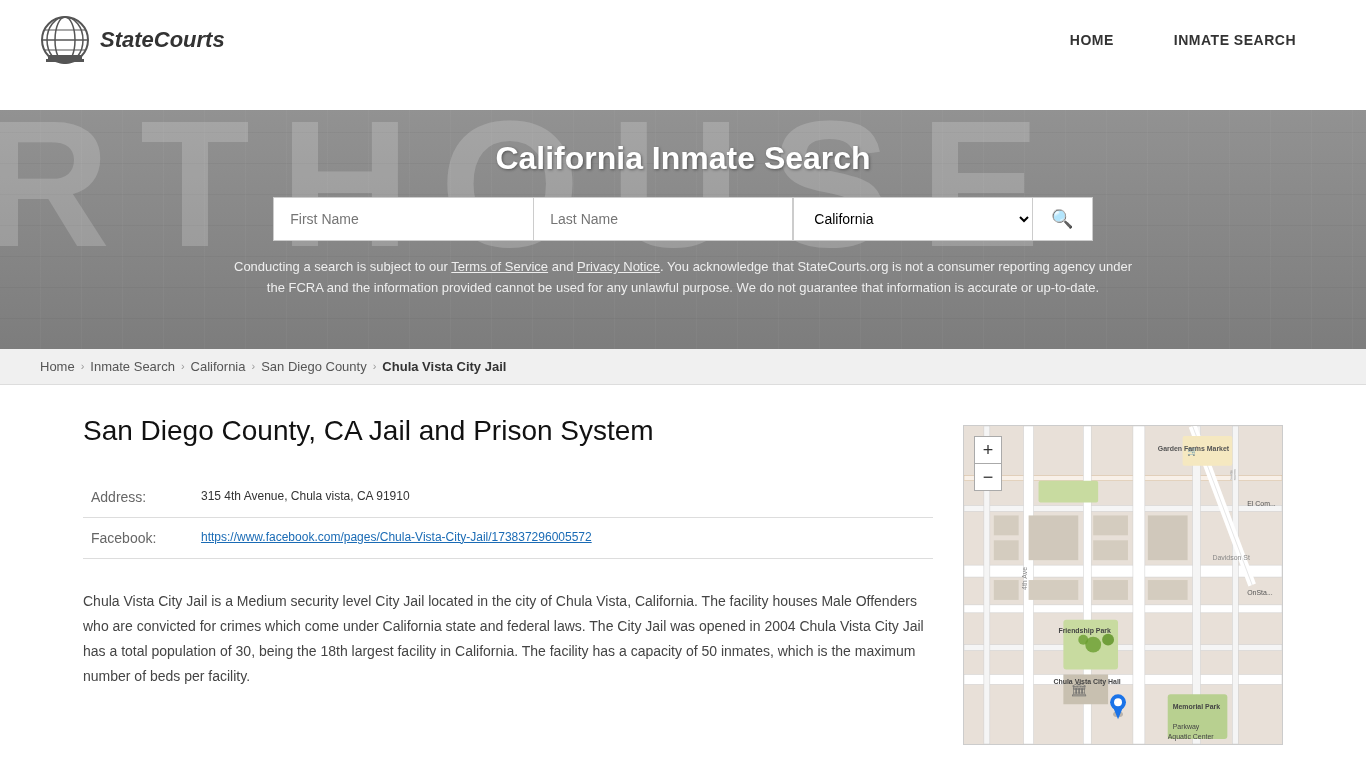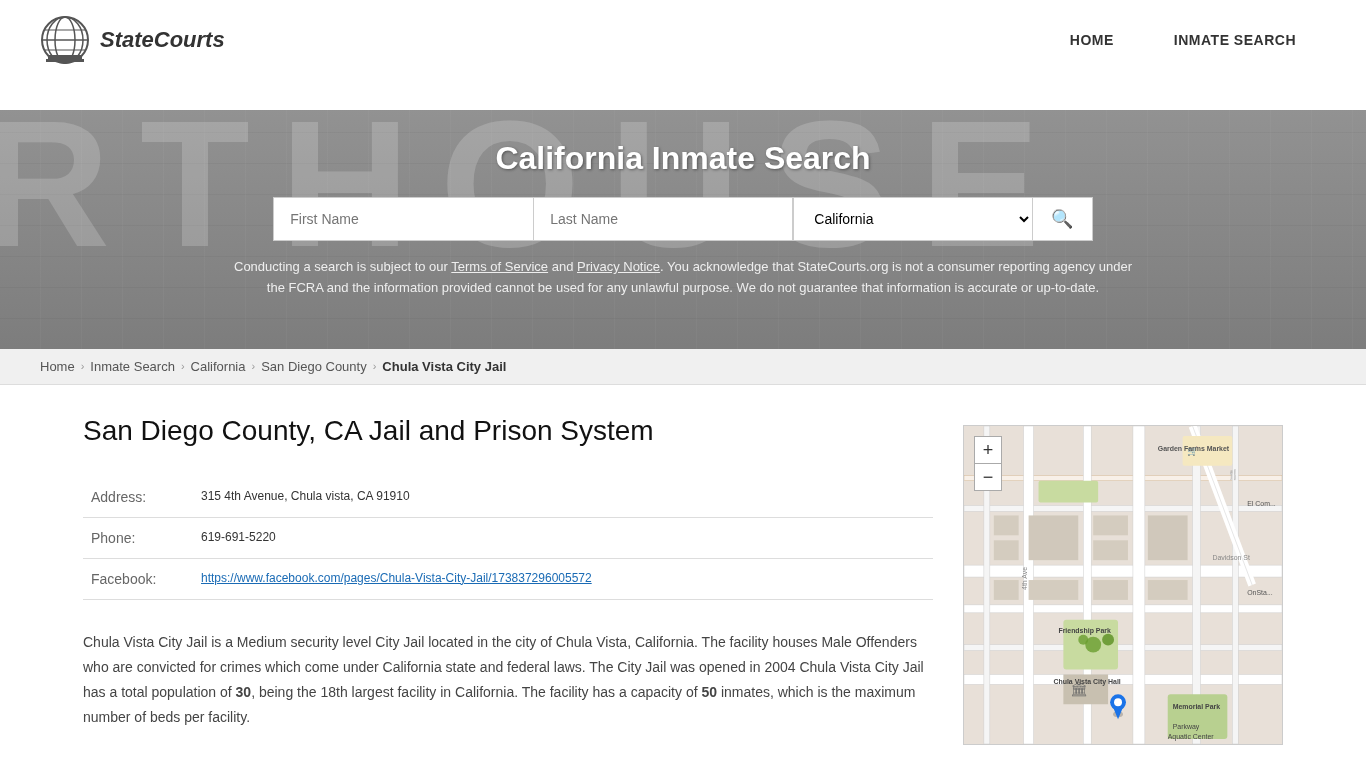--- a/index.html
+++ b/index.html
@@ -208,21 +208,21 @@
       text-decoration: underline;
     }
 
     .description {
       font-size: 14px;
       color: #444;
       line-height: 1.8;
       margin-top: 20px;
     }
     .description strong {
-      font-weight: bold;
+      font-weight: normal;
     }
 
     
     .map-container {
       width: 320px;
       height: 320px;
       border: 1px solid #ccc;
       position: relative;
       overflow: hidden;
       background: #e8e0d8;
@@ -334,24 +334,20 @@
     <div class="left-panel">
       <h2 class="page-heading">San Diego County, CA Jail and Prison System</h2>
 
       <table class="info-table">
         <tbody>
             <tr>
           <td class="label">Address:</td>
           <td class="value">315 4th Avenue, Chula vista, CA 91910</td>
         </tr>
         <tr>
-          <td class="label">Phone:</td>
-          <td class="value">619-691-5220</td>
-        </tr>
-        <tr>
           <td class="label">Facebook:</td>
           <td class="value">
             <a href="#">https://www.facebook.com/pages/Chula-Vista-City-Jail/173837296005572</a>
           </td>
         </tr>
       </tbody>
         </table>
 
       <p class="description">
         <span>Chula Vista City Jail is a Medium security level City Jail located in the city of Chula Vista, California. The facility houses Male Offenders who are convicted for crimes which come under California state and federal laws. The City Jail was opened in 2004 Chula Vista City Jail has a total population of </span><strong>30</strong><span>, being the 18th largest facility in California. The facility has a capacity of </span><strong>50</strong><span> inmates, which is the maximum number of beds per facility.</span>

